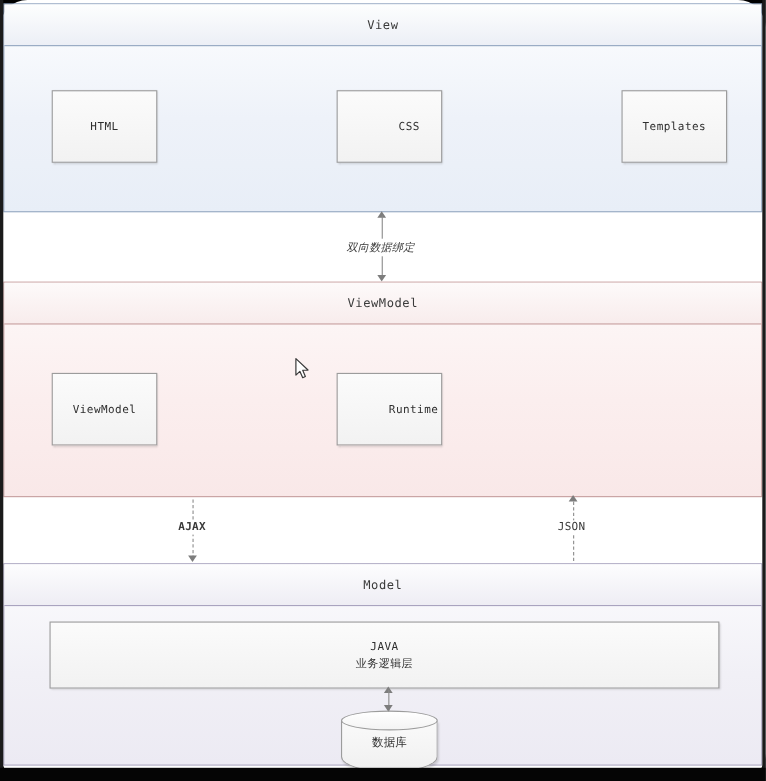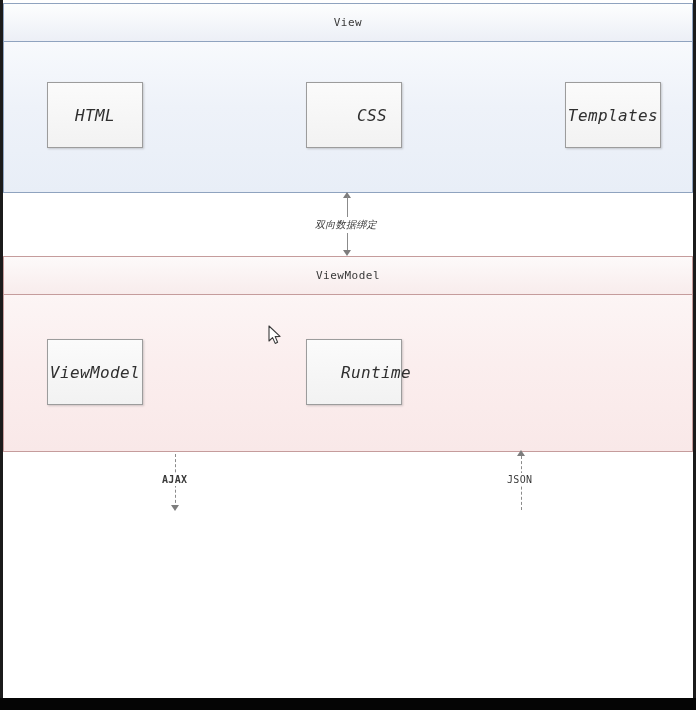--- a/index.html
+++ b/index.html
@@ -11,20 +11,21 @@
     font-family: "DejaVu Sans Mono", "Liberation Mono", monospace;
     overflow: hidden;
     position: relative;
   }
 
   #canvas {
     position: absolute;
     left: 0; top: 0;
     width: 696px; height: 710px;
     background: #ffffff;
+    border-radius: 25px;
   }
 
   
   .frame-edge-left  { position:absolute; left:0;   top:0; width:3px;  height:710px; background:#1b1b1b; z-index:60; }
   .frame-edge-right { position:absolute; right:0;  top:0; width:3px;  height:710px; background:#1b1b1b; z-index:60; }
   .frame-edge-bottom{ position:absolute; left:0;   bottom:0; width:696px; height:12px; background:#050505; z-index:60; }
 
   
   .panel {
     position: absolute;
@@ -87,25 +88,24 @@
     position: absolute;
     border: 1px solid #9c9c9c;
     background: linear-gradient(180deg,#fbfbfb 0%, #f2f2f2 100%);
     box-shadow: 1px 1px 2px rgba(0,0,0,0.18);
     display: flex;
     align-items: center;
     justify-content: center;
     text-align: center;
   }
   .node span {
-    font-size: 16px;
+    font-size: 10px;
     color: #2f2f2f;
     line-height: 15px;
     letter-spacing: 0.4px;
-    font-style: italic;
   }
 
   .node-sm { width: 96px; height: 66px; }
 
   
   #node-html      { left: 43px;  top: 40px; }
   #node-css       { left: 302px; top: 40px; padding-left: 36px; }
   #node-templates { left: 561px; top: 40px; justify-content: center; }
 
   
@@ -251,20 +251,43 @@
   </div>
 
   <div class="conn-line dashed" id="ajax-line"></div>
   <div class="arrow-down" id="ajax-down"></div>
   <div class="conn-label" id="ajax-label">AJAX</div>
 
   <div class="arrow-up" id="json-up"></div>
   <div class="conn-line dashed" id="json-line"></div>
   <div class="conn-label" id="json-label">JSON</div>
 
+  <div class="panel" id="model-panel">
+    <div class="panel-header">
+      <span>Model</span>
+    </div>
+    <div class="panel-body">
+
+      <div class="node" id="node-java">
+        <span>JAVA</span>
+        <span>业务逻辑层</span>
+      </div>
+
+      <div class="arrow-up" id="db-arr-up"></div>
+      <div class="conn-line" id="db-line"></div>
+      <div class="arrow-down" id="db-arr-dn"></div>
+
+      <div id="db-cylinder">
+        <div class="cyl-body"></div>
+        <div class="cyl-top"></div>
+        <div class="cyl-label">数据库</div>
+      </div>
+
+    </div>
+  </div>
 
   <svg id="mouse-cursor" viewBox="0 0 14 20">
     <polygon points="1,1 1,16 4.6,12.6 7.2,18.4 9.6,17.2 7.2,11.6 12,11.4" fill="#ffffff" stroke="#3a3a3a" stroke-width="1.1" stroke-linejoin="round"></polygon>
   </svg>
 
   <div class="frame-edge-left"></div>
   <div class="frame-edge-right"></div>
   <div class="frame-edge-bottom"></div>
 
 </div>

